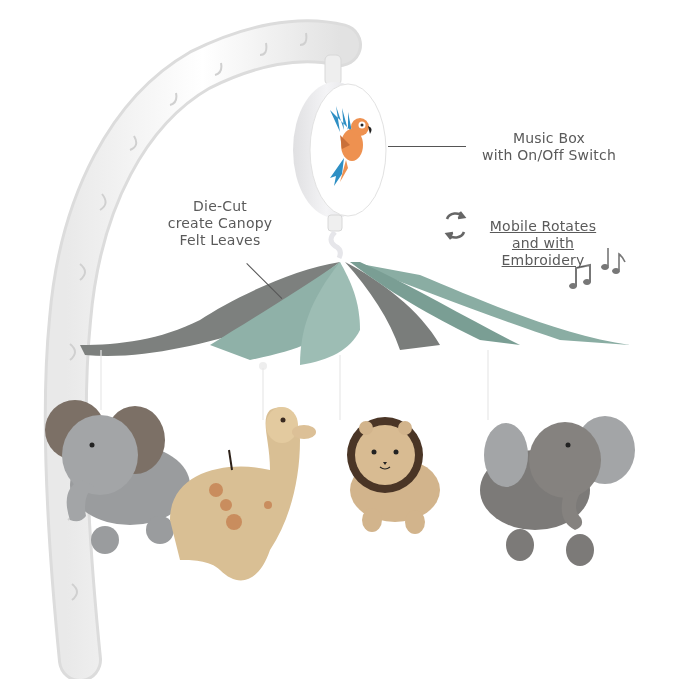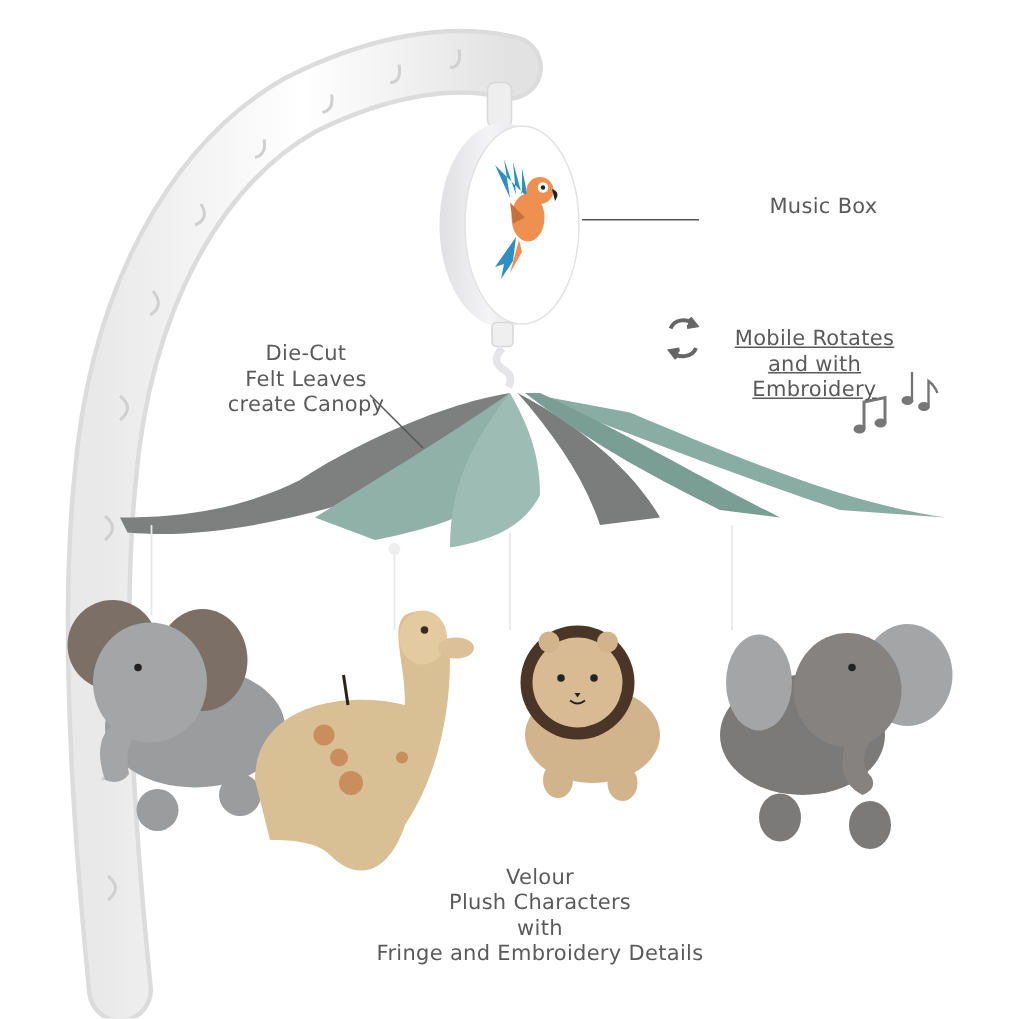--- a/index.html
+++ b/index.html
@@ -134,33 +134,28 @@
       <path d="M619 270 L 619 254 q4 3 6 8" fill="none" stroke-width="1.6"></path>
       <ellipse cx="616" cy="271" rx="3.5" ry="2.5"></ellipse>
     </g>
   </svg>
 
   <div class="leader" style="left:388px;top:146px;width:78px;"></div>
   <div class="leader" style="left:247px;top:263px;width:50px;transform:rotate(45deg);"></div>
 
   <div class="label" style="left:474px;top:130px;width:150px;">
     <span>Music Box</span>
+    <span>with On/Off Switch</span>
   </div>
 
   <div class="label" style="left:478px;top:218px;width:130px;text-decoration:underline;">
     <span>Mobile Rotates</span>
     <span>and with</span>
     <span>Embroidery</span>
   </div>
 
-  <div class="label" style="left:144px;top:198px;width:120px;margin-top:30px;">
+  <div class="label" style="left:160px;top:198px;width:120px;">
     <span>Die-Cut</span>
+    <span>create Canopy</span>
     <span>Felt Leaves</span>
-    <span>create Canopy</span>
   </div>
 
-  <div class="label" style="left:230px;top:577px;width:260px;">
-    <span>Velour</span>
-    <span>Plush Characters</span>
-    <span>with</span>
-    <span>Fringe and Embroidery Details</span>
-  </div>
 </div>
 
 </body></html>

